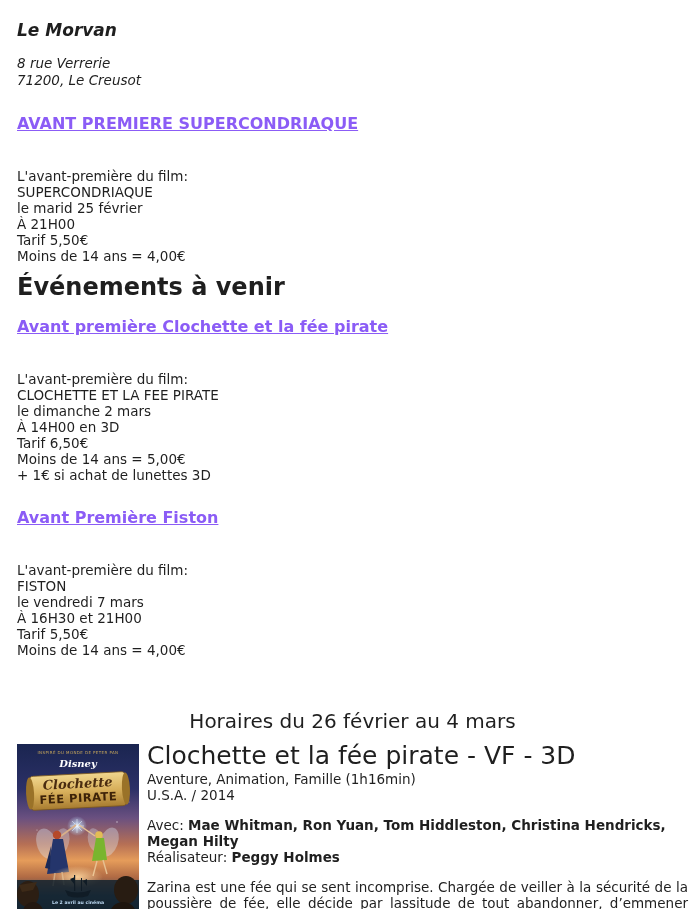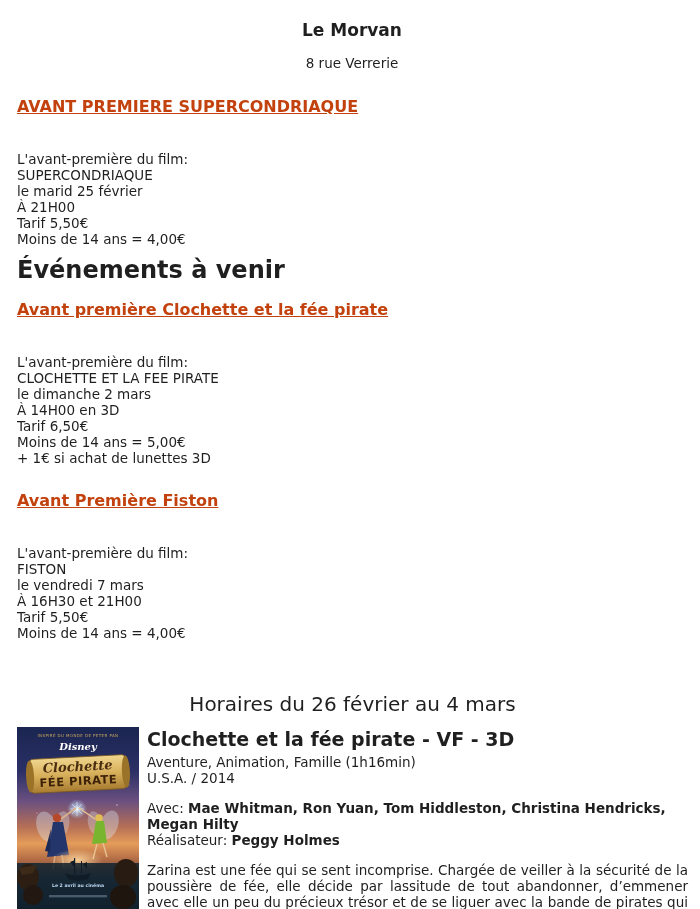--- a/index.html
+++ b/index.html
@@ -6,28 +6,28 @@
   html,body { width:700px; height:909px; background:#ffffff; overflow:hidden; }
   body {
     font-family:"DejaVu Sans", sans-serif;
     color:#1f1f1f;
     font-size:13.5px;
     line-height:16px;
   }
   .page { padding:20px 12px 0 17px; }
 
   
-  .header { text-align:center; padding-right:1px; }
+  .header { text-align:left; padding-right:1px;font-style:italic; }
   .cinema-name { font-size:17px; font-weight:bold; line-height:20px; }
   .address { margin-top:15px; font-size:13.5px; line-height:17px; }
 
   
   .red-heading { margin-top:27px; }
   .red-heading a {
-    color:#c2410c;
+    color:#8b5cf6;
     font-weight:bold;
     font-size:16px;
     text-decoration:underline;
     cursor:pointer;
   }
   .red-heading.tight { margin-top:21px; }
 
   
   .para { margin-top:36px; }
   .para div { line-height:16px; }
@@ -36,37 +36,38 @@
 
   .schedule-heading { margin-top:54px; font-size:20px; line-height:19px;text-align:center; }
 
   
   .movie-row { margin-top:13px; display:flex; align-items:flex-start; }
   .poster {
     width:122px; height:185px; flex:0 0 122px;
     display:block;
   }
   .movie-info { flex:1; margin-left:8px; min-width:0; }
-  .movie-title { font-size:19px; font-weight:bold; line-height:24px; }
+  .movie-title { font-size:25px; font-weight:normal; line-height:24px; }
   .movie-meta { margin-top:3px; }
   .movie-meta div { line-height:16px; }
   .credits { margin-top:14px; }
   .credits div { line-height:16px; }
   .synopsis { margin-top:14px; text-align:justify; }
   .note { margin-top:14px; }
 </style>
 </head>
 <body>
 
 <div class="page">
 
   <div class="header">
     <div class="cinema-name">Le Morvan</div>
     <div class="address">
       <div>8 rue Verrerie</div>
+      <div>71200, Le Creusot</div>
     </div>
   </div>
 
   <div class="red-heading">
     <a>AVANT PREMIERE SUPERCONDRIAQUE</a>
   </div>
   <div class="para">
     <div>L'avant-première du film:</div>
     <div>SUPERCONDRIAQUE</div>
     <div>le marid 25 février</div>

